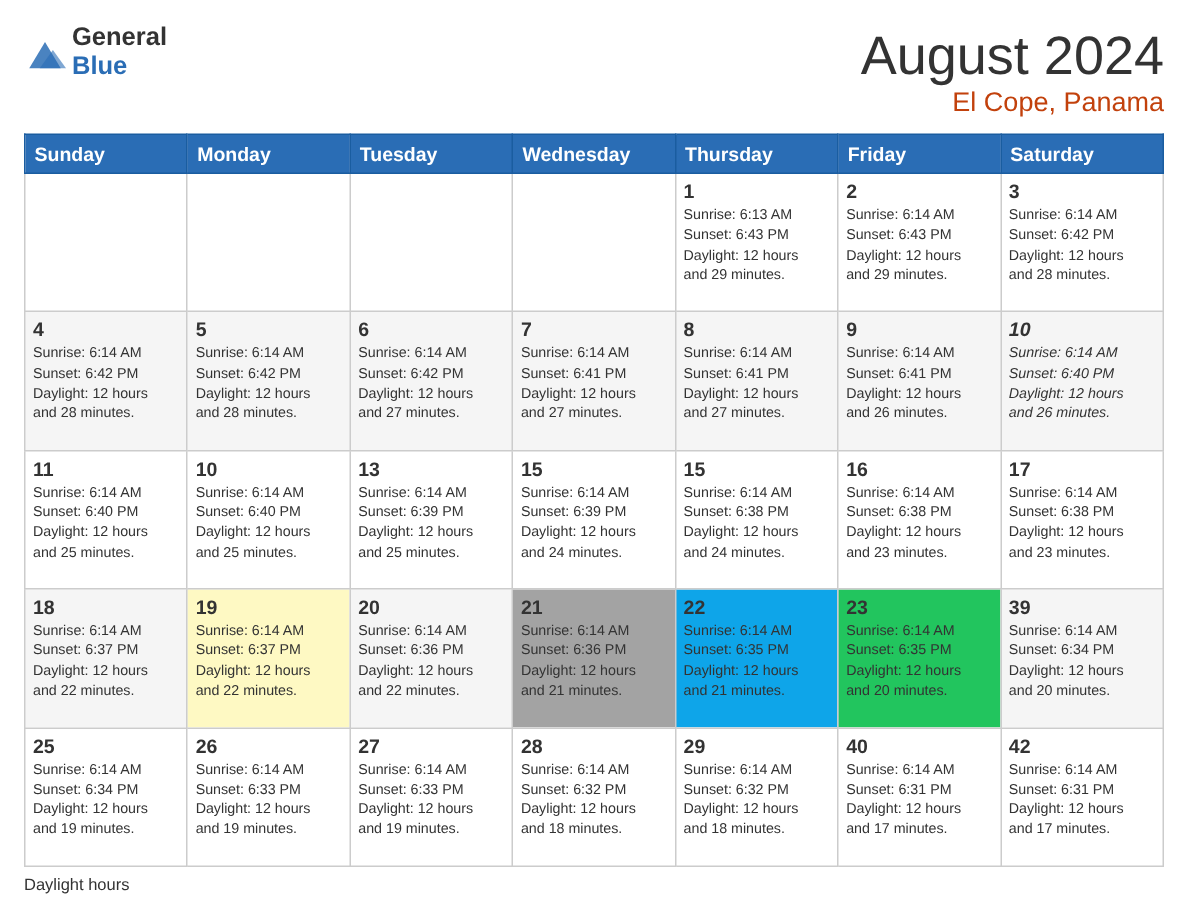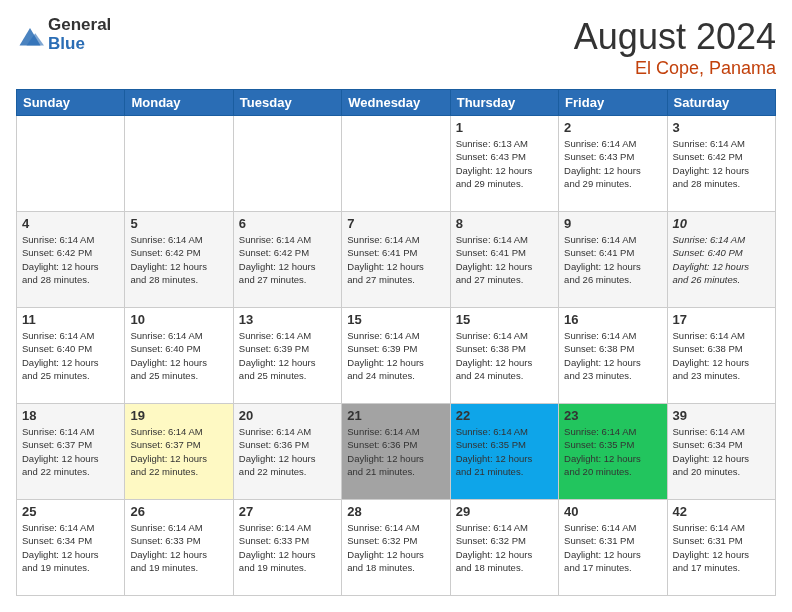--- a/index.html
+++ b/index.html
@@ -361,13 +361,16 @@
             <span class="day-num">42</span>
             <div class="day-info" style="white-space: pre-line;">Sunrise: 6:14 AM
 Sunset: 6:31 PM
 Daylight: 12 hours
 and 17 minutes.</div>
           </td>
         </tr>
       </tbody>
   </table>
 
+  <div class="footer">
+    <span>Daylight hours</span>
+  </div>
 </div>
 
 </body></html>

